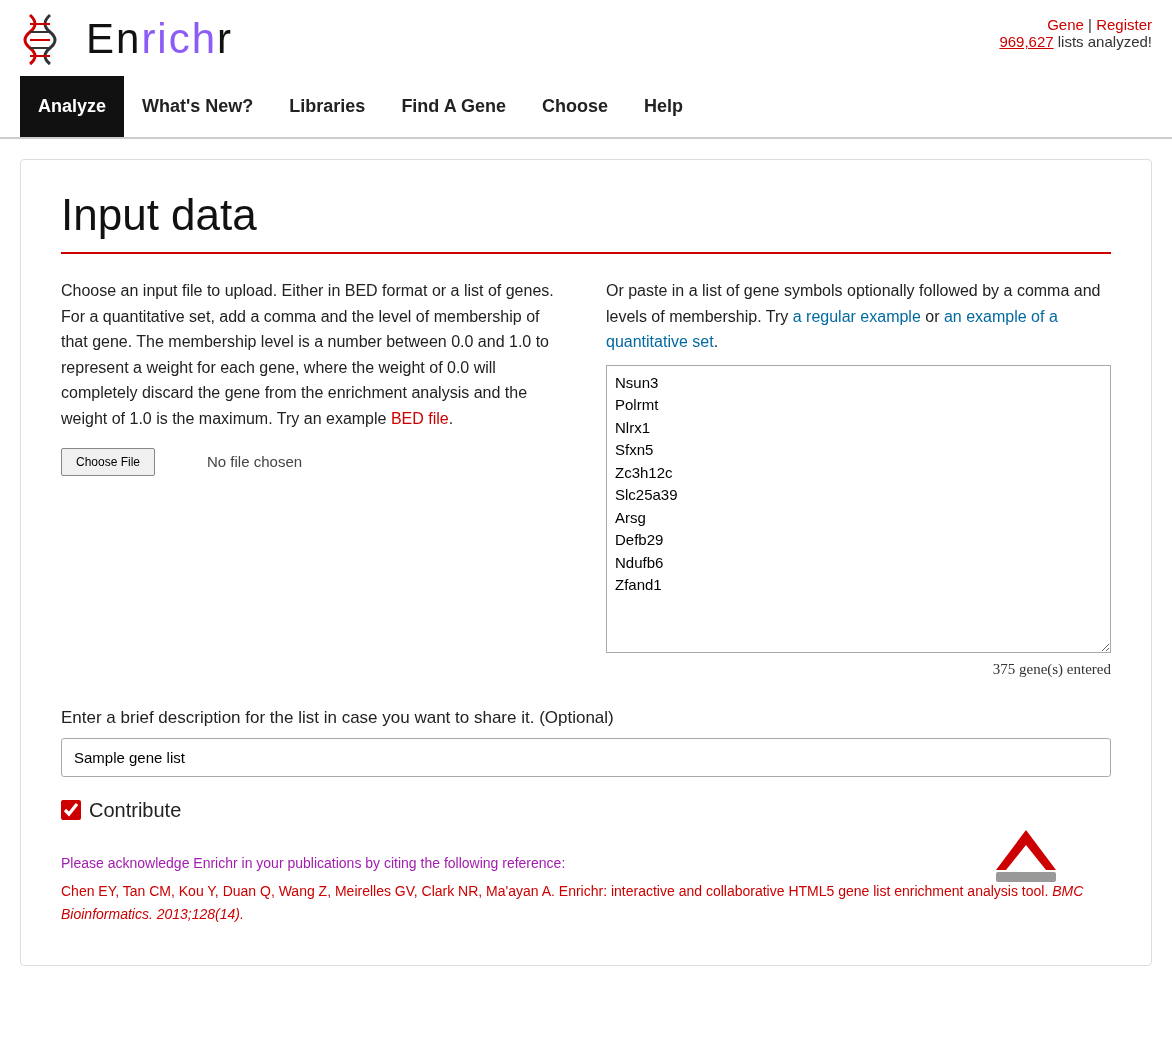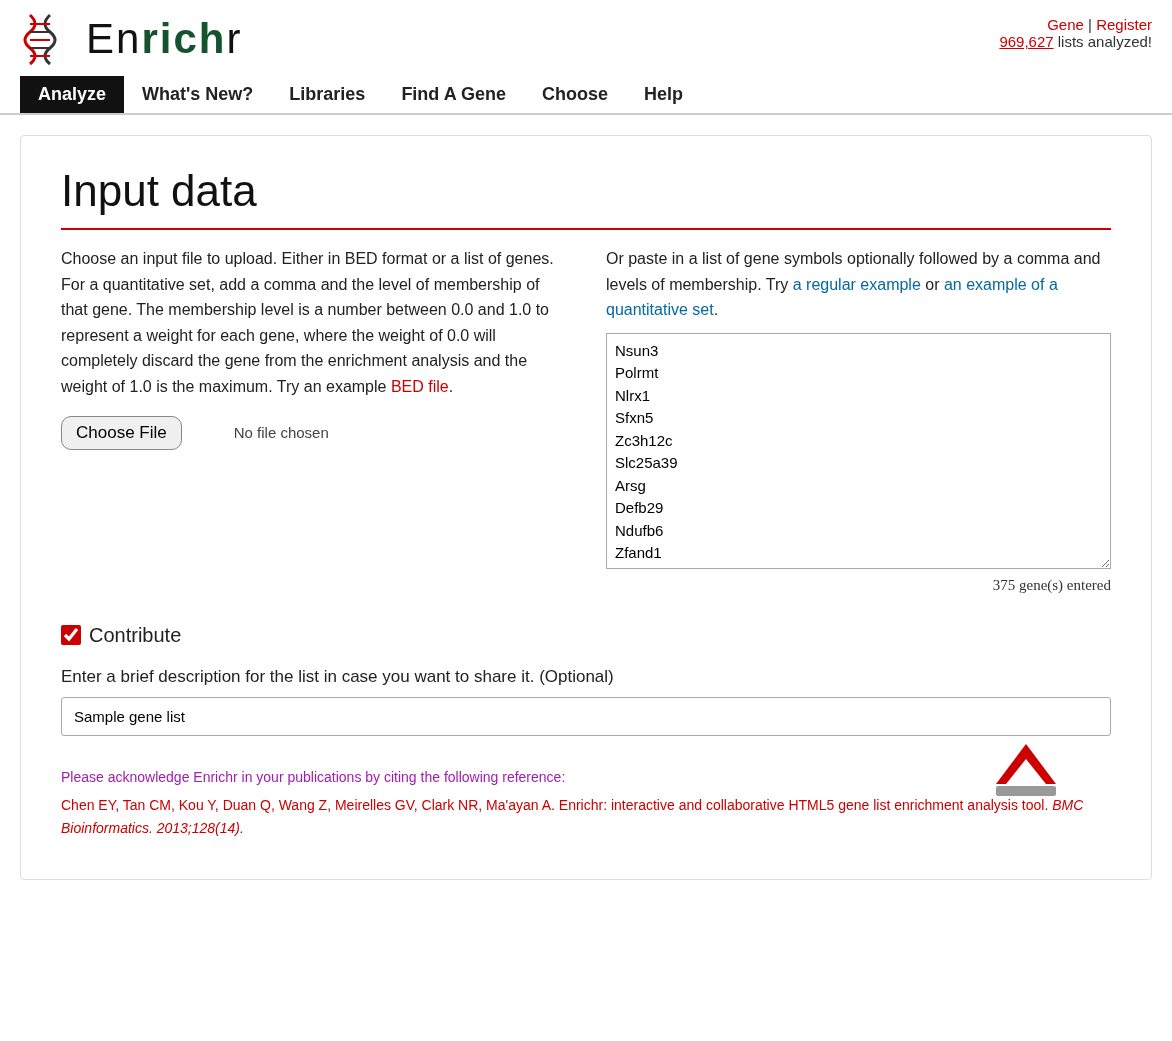--- a/index.html
+++ b/index.html
@@ -20,21 +20,21 @@
     #logo-icon {
       width: 58px;
       height: 58px;
     }
     #logo-text {
       font-size: 42px;
       font-weight: normal;
       letter-spacing: 2px;
       color: #111;
     }
-    #logo-text span.red { color: #14532d; font-weight: bold; }
+    #logo-text span.red { color: #8b5cf6; }
     #top-right {
       text-align: right;
       padding-top: 6px;
     }
     #login-register {
       font-size: 15px;
       color: #333;
     }
     #login-register a { color: #cc0000; text-decoration: none; }
     #lists-analyzed {
@@ -50,21 +50,21 @@
     
     #nav {
       display: flex;
       align-items: center;
       gap: 0;
       padding: 0 20px;
       border-bottom: 2px solid #ccc;
       margin-top: 8px;
     }
     .nav-item {
-      padding: 8px 18px;
+      padding: 20px 18px;
       font-size: 18px;
       font-weight: bold;
       cursor: pointer;
       color: #222;
       text-decoration: none;
     }
     .nav-item.active {
       background: #111;
       color: #fff;
     }
@@ -77,21 +77,21 @@
       padding: 30px 40px 40px 40px;
       min-height: 700px;
     }
 
     #page-title {
       font-size: 44px;
       font-weight: normal;
       color: #111;
       border-bottom: 2px solid #cc0000;
       padding-bottom: 12px;
-      margin-bottom: 16px;
+      margin-bottom: 24px;
     }
 
     #input-section {
       display: flex;
       gap: 40px;
       margin-bottom: 30px;
       justify-content: center;
     }
 
     #left-panel {
@@ -109,25 +109,25 @@
     #left-panel a { color: #cc0000; text-decoration: none; }
 
     #file-input-area {
       display: flex;
       align-items: center;
       gap: 10px;
     }
 
     #choose-file-btn {
       padding: 6px 14px;
-      font-size: 17px;
+      font-size: 12px;
       border: 1px solid #888;
       background: #f0f0f0;
       cursor: pointer;
-      border-radius: 10px;
+      border-radius: 2px;
     }
 
     #no-file-text {
       font-size: 15px;
       color: #444;
       margin-left: 42px;
     }
 
     #right-panel {
       flex: 1;
@@ -137,21 +137,21 @@
       font-size: 16px;
       line-height: 1.6;
       color: #222;
       margin-bottom: 10px;
     }
 
     #right-panel a { color: #0369a1; text-decoration: none; }
 
     #gene-textarea {
       width: 100%;
-      height: 236px;
+      height: 288px;
       font-size: 15px;
       border: 1px solid #aaa;
       padding: 6px 8px;
       resize: both;
       font-family: Arial, Helvetica, sans-serif;
       line-height: 1.5;
     }
 
     #gene-count {
       text-align: right;
@@ -315,28 +315,28 @@
 Slc25a39
 Arsg
 Defb29
 Ndufb6
 Zfand1</textarea>
       <div id="gene-count">375 gene(s) entered</div>
     </div>
 
   </div>
 
+  <div id="description-section">
+    <p id="description-label">Enter a brief description for the list in case you want to share it. (Optional)</p>
+    <input type="text" id="description-input" value="Sample gene list" placeholder="Sample gene list" style="">
+  </div>
+
   <div id="contribute-section">
     <input type="checkbox" id="contribute-checkbox" checked="" style="">
     <label id="contribute-label" for="contribute-checkbox">Contribute</label>
-  </div>
-
-  <div id="description-section">
-    <p id="description-label">Enter a brief description for the list in case you want to share it. (Optional)</p>
-    <input type="text" id="description-input" value="Sample gene list" placeholder="Sample gene list" style="">
   </div>
 
   <div id="footer-area">
     <div id="citation-section">
       <p id="citation-text">Please acknowledge Enrichr in your publications by citing the following reference:</p>
       <p>
         <a id="citation-link" href="#">
           <span>Chen EY, Tan CM, Kou Y, Duan Q, Wang Z, Meirelles GV, Clark NR, Ma'ayan A. Enrichr: interactive and collaborative HTML5 gene list enrichment analysis tool.</span>
           <span id="citation-journal">BMC Bioinformatics. 2013;128(14).</span>
         </a>

